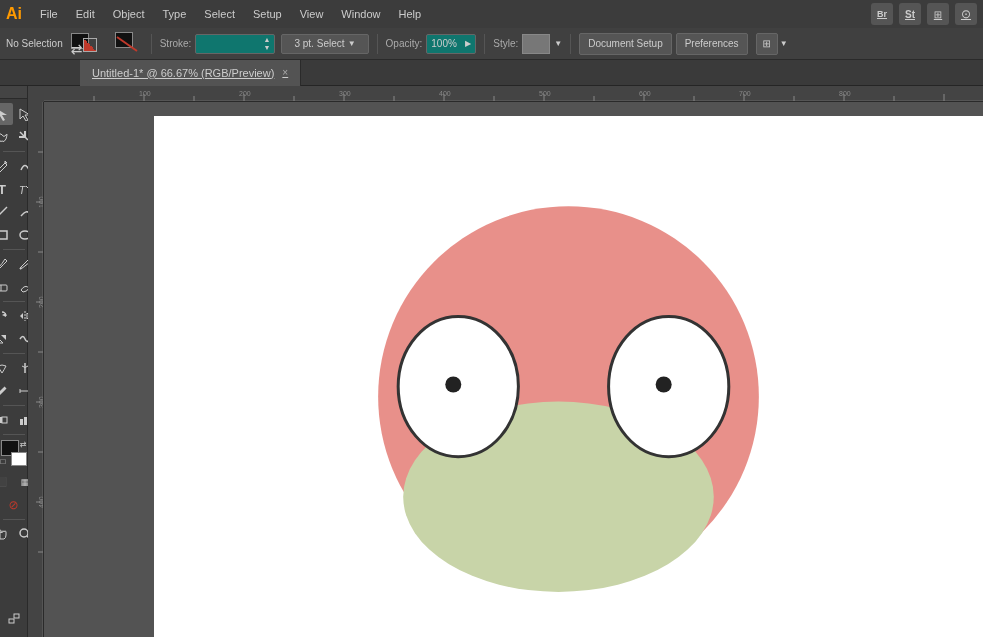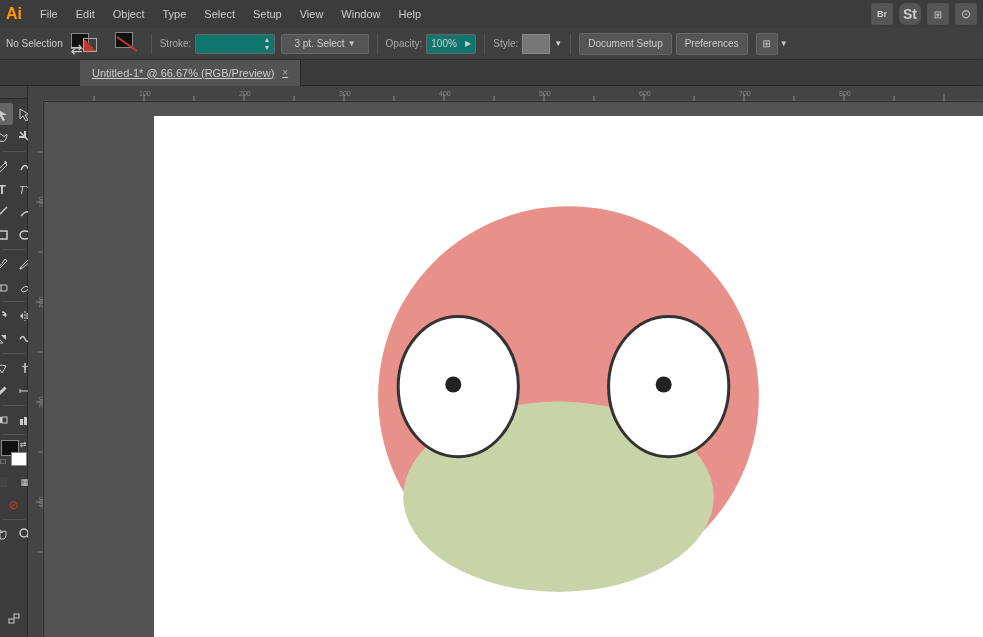--- a/index.html
+++ b/index.html
@@ -8,21 +8,21 @@
     
     #menu-bar {
       display: flex; align-items: center; height: 28px;
       background: #3c3c3c; padding: 0 6px; gap: 2px;
     }
     .ai-logo { color: #ff9a00; font-weight: bold; font-size: 16px; margin-right: 8px; }
     .menu-item {
       padding: 2px 8px; color: #ccc; cursor: pointer; font-size: 11px;
       border-radius: 2px;
     }
-    .menu-icons { margin-left: auto; display: flex; gap: 6px; align-items: center; }
+    .menu-icons { margin-left: auto; display: flex; gap: 6px; align-items: center; text-decoration: underline; }
     .menu-icon-btn {
       width: 22px; height: 22px; background: #555; border-radius: 3px;
       display: flex; align-items: center; justify-content: center;
       font-size: 10px; color: #ccc; cursor: pointer;
     }
 
     
     #toolbar {
       display: flex; align-items: center; height: 32px;
       background: #404040; border-bottom: 1px solid #2a2a2a;
@@ -95,21 +95,21 @@
   <span class="menu-item">Edit</span>
   <span class="menu-item">Object</span>
   <span class="menu-item">Type</span>
   <span class="menu-item">Select</span>
   <span class="menu-item">Setup</span>
   <span class="menu-item">View</span>
   <span class="menu-item">Window</span>
   <span class="menu-item">Help</span>
   <div class="menu-icons">
     <div class="menu-icon-btn" style="font-size:9px; font-weight:bold;">Br</div>
-    <div class="menu-icon-btn" style="font-size:14px; font-weight:bold;border-radius:7px;">St</div>
+    <div class="menu-icon-btn" style="font-size:10px; font-weight:bold;">St</div>
     <div class="menu-icon-btn" style="font-size:10px;">⊞</div>
     <div class="menu-icon-btn" style="font-size:12px;">⊙</div>
   </div>
 </div>
 
 <div id="toolbar">
   <span class="tb-label" style="color:#ccc; margin-right:4px;">No Selection</span>
 
   <div style="position:relative; width:34px; height:22px;">
     <div style="width:18px; height:16px; background:#111; border:1px solid #888; position:absolute; top:0; left:0;"></div>

